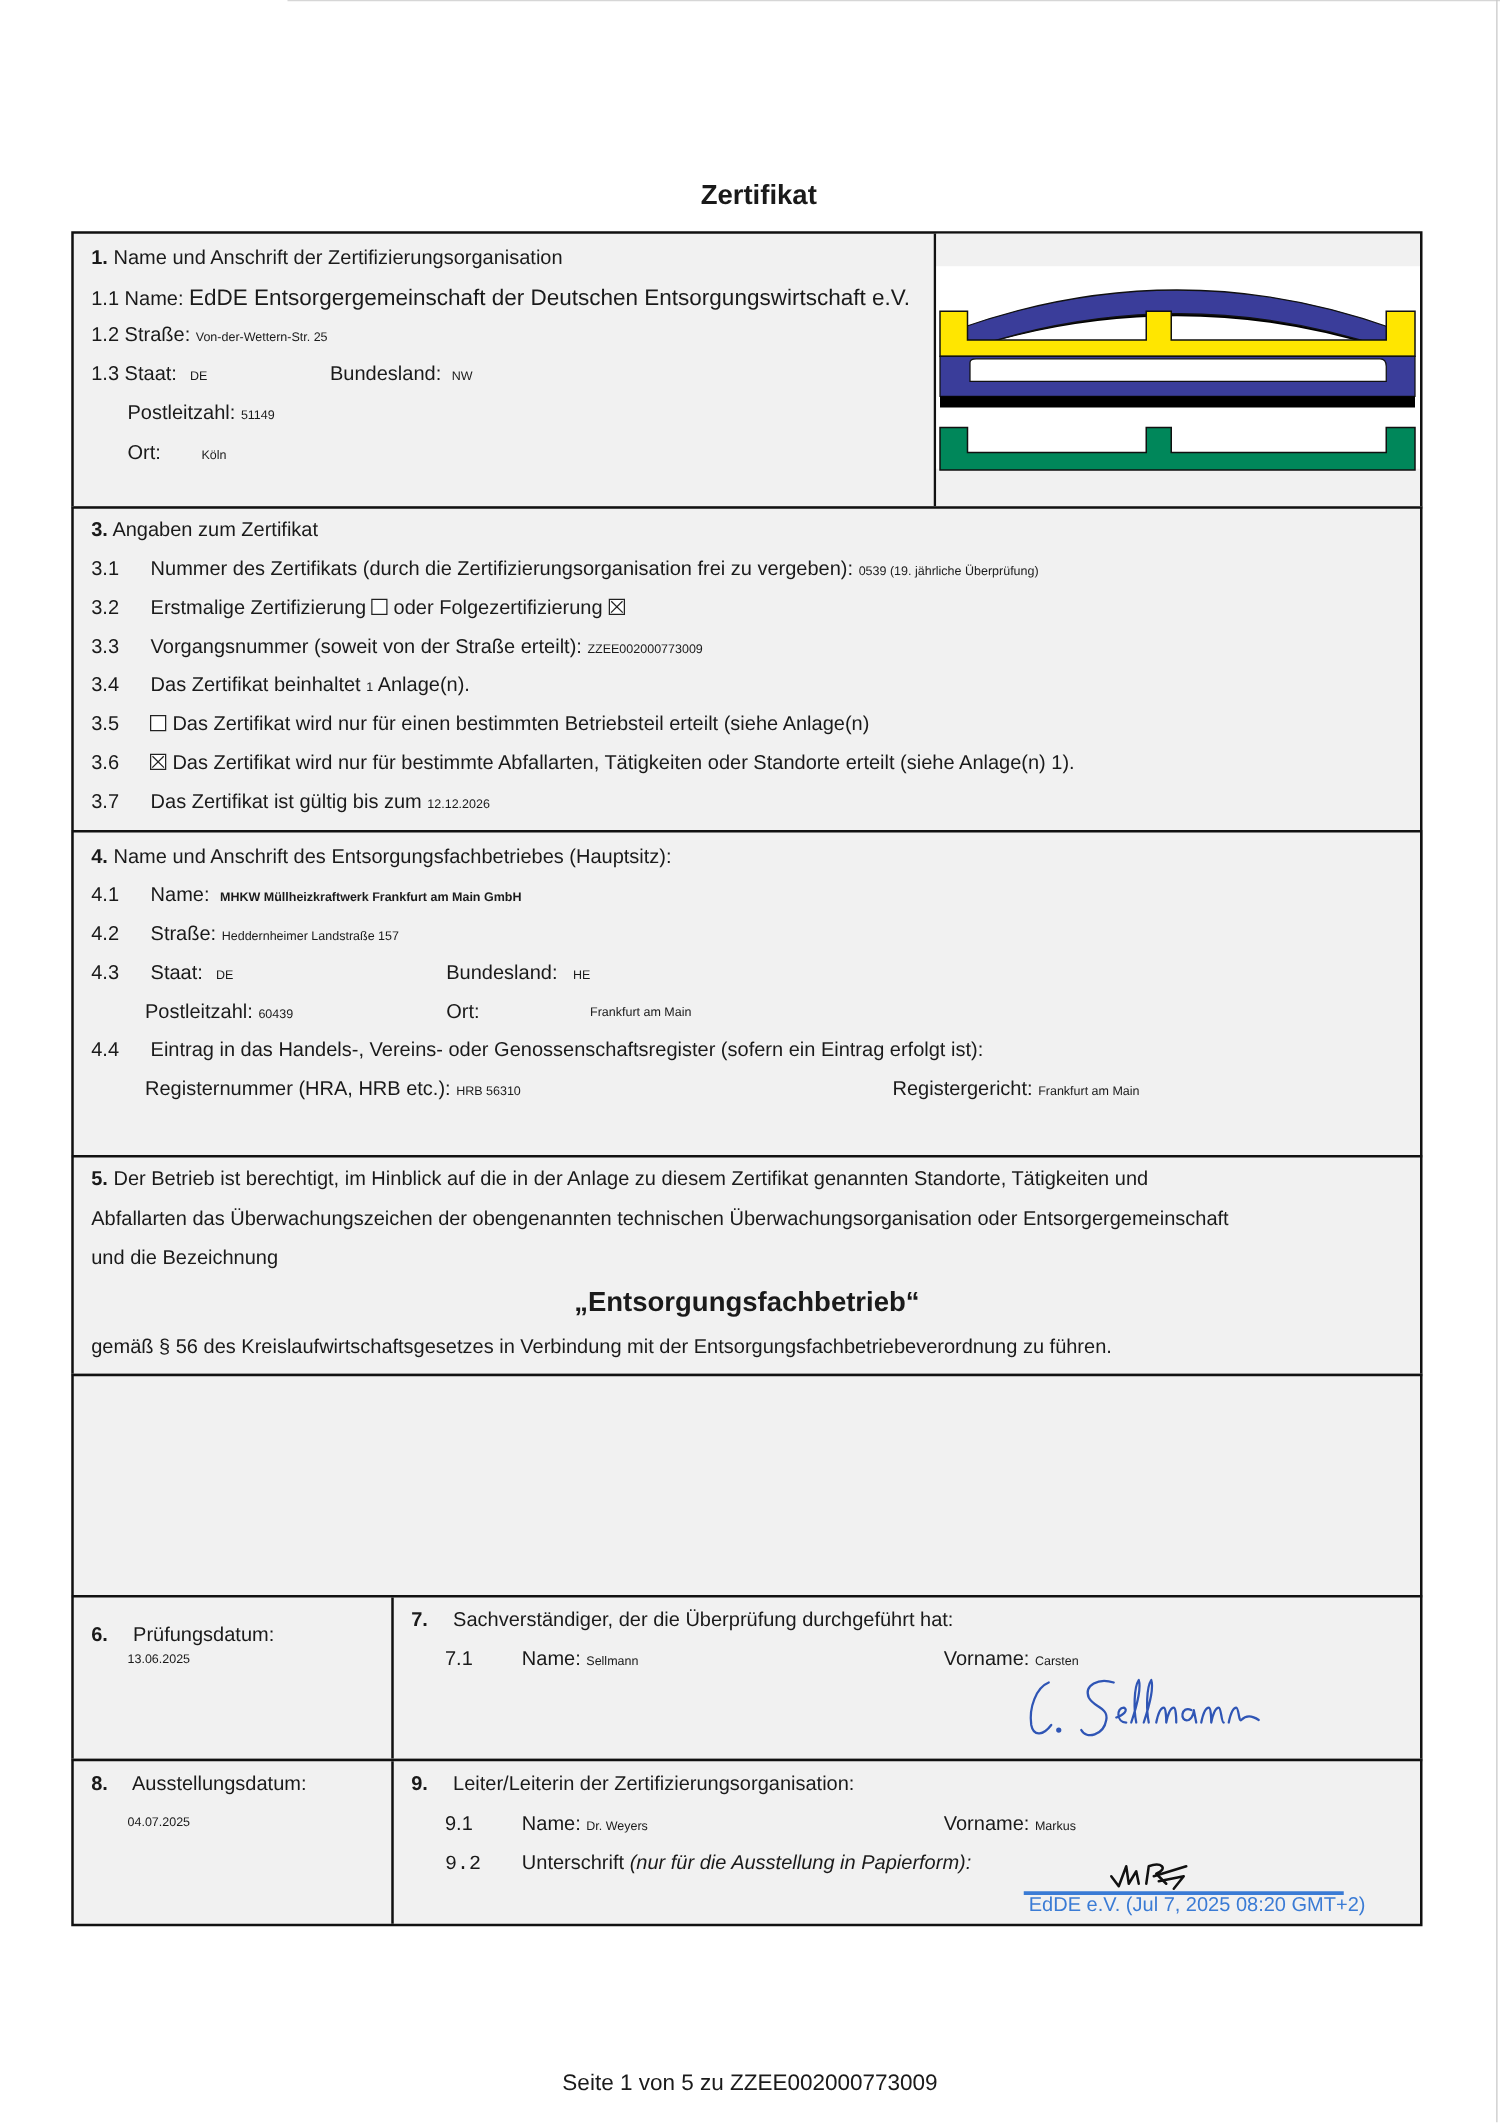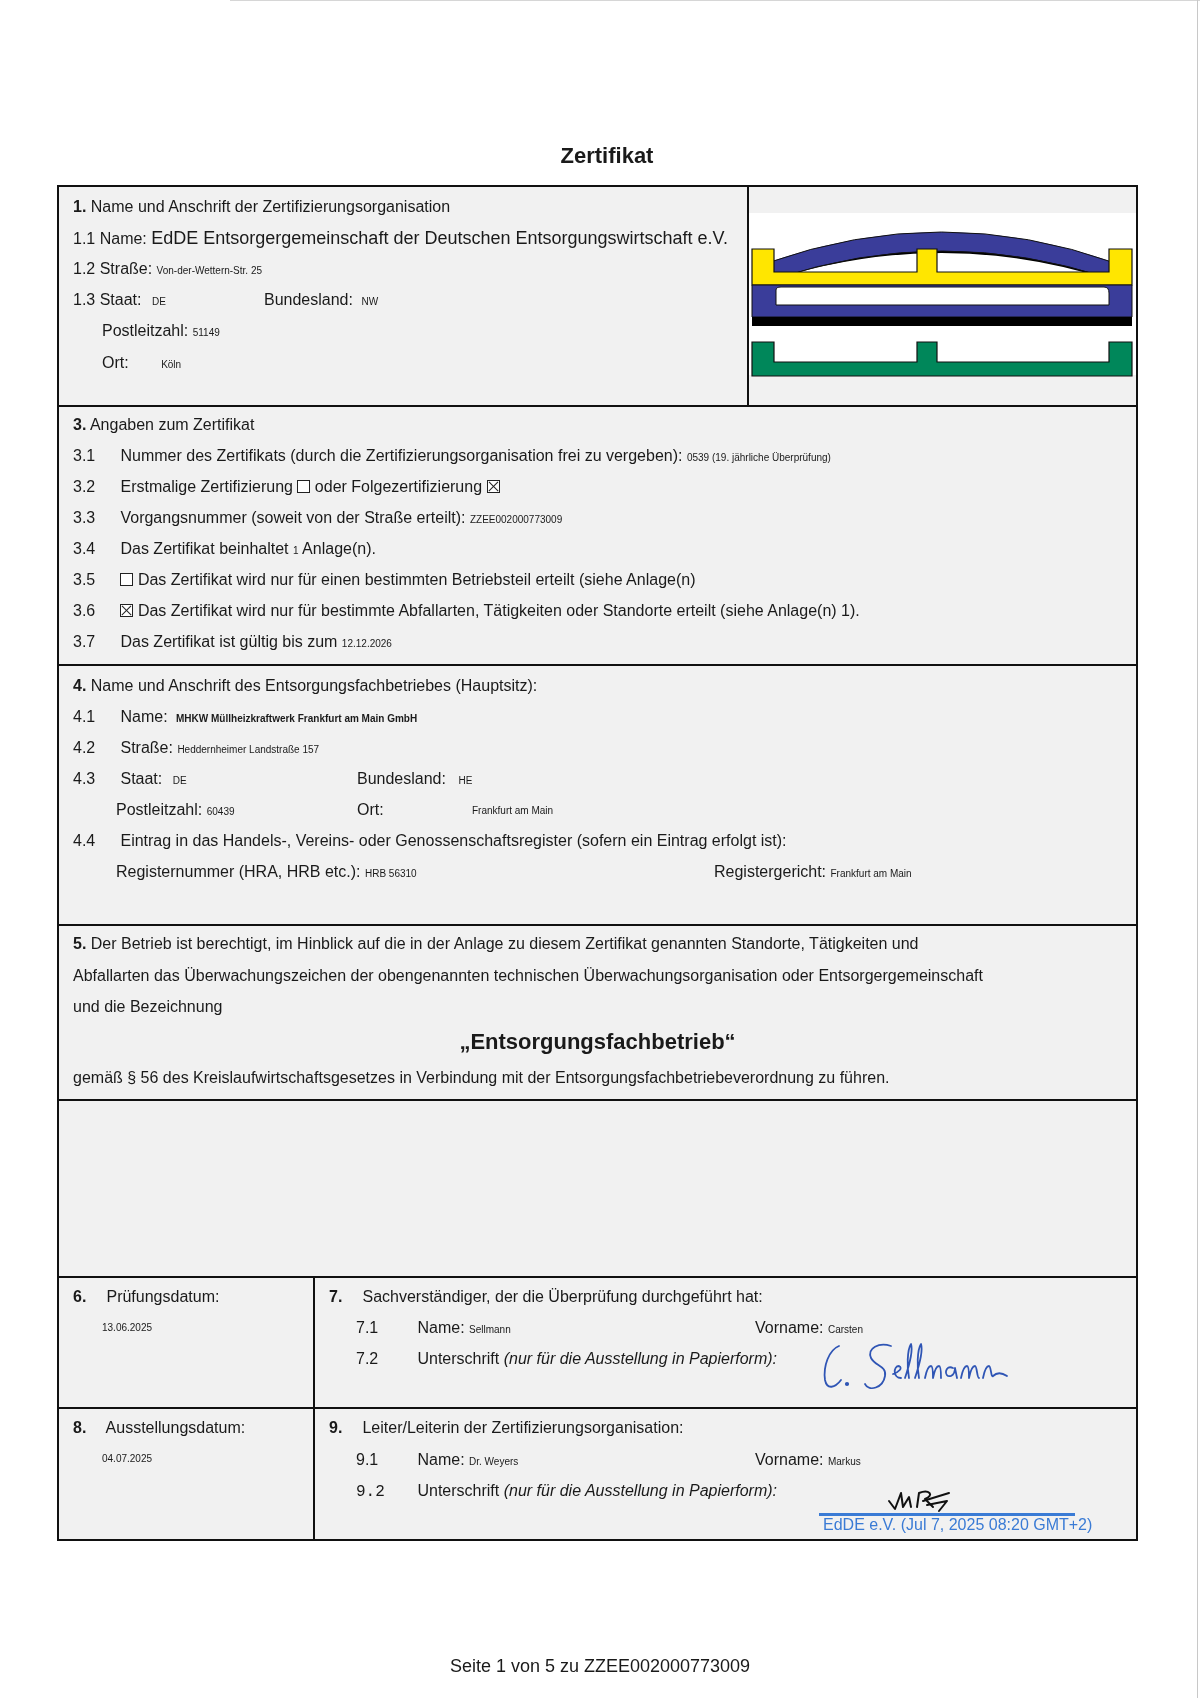--- a/index.html
+++ b/index.html
@@ -181,45 +181,40 @@
   </div>
   <div class="row" style="left:14px;top:40px;">Abfallarten das Überwachungszeichen der obengenannten technischen Überwachungsorganisation oder Entsorgergemeinschaft</div>
   <div class="row" style="left:14px;top:71px;">und die Bezeichnung</div>
   <div class="row b" style="left:0;width:1077px;top:103px;text-align:center;font-size:22px;line-height:26px;">„Entsorgungsfachbetrieb“</div>
   <div class="row" style="left:14px;top:142px;">gemäß § 56 des Kreislaufwirtschaftsgesetzes in Verbindung mit der Entsorgungsfachbetriebeverordnung zu führen.</div>
 </div>
 
 <div class="frame" style="top:1099px;height:179px;"></div>
 
 <div class="frame" style="top:1276px;height:133px;">
-  <div class="row" style="left:14px;top:9px;">
+  <div class="row" style="left:14px;top:21px;">
     <span class="b num" style="width:29px;">6.</span>
     <span>Prüfungsdatum:</span>
   </div>
   <div class="row val" style="left:43px;top:40px;">13.06.2025</div>
 
   <div class="vline" style="left:254px;top:0;height:129px;"></div>
 
   <div class="row" style="left:270px;top:9px;">
     <span class="b num" style="width:29px;">7.</span>
     <span>Sachverständiger, der die Überprüfung durchgeführt hat:</span>
   </div>
   <div class="row" style="left:297px;top:40px;">
     <span class="num" style="width:57px;">7.1</span>
     <span>Name:</span>
     <span class="val">Sellmann</span>
   </div>
   <div class="row" style="left:696px;top:40px;">
     <span>Vorname:</span>
     <span class="val">Carsten</span>
-  </div>
-  <div class="row" style="left:297px;top:71px;">
-    <span class="num" style="width:57px;">7.2</span>
-    <span>Unterschrift</span>
-    <span class="it">(nur für die Ausstellung in Papierform):</span>
   </div>
   <svg style="position:absolute;left:762px;top:58px;" width="215" height="62" viewBox="0 0 215 62">
     <g fill="none" stroke="#2f55b5" stroke-width="1.8" stroke-linecap="round" stroke-linejoin="round">
       <path d="M18 10 C8 14 2 30 4 44 C6 54 14 52 20 44"></path>
       <circle cx="26" cy="48" r="1.2" fill="#2f55b5"></circle>
       <path d="M70 10 C58 6 46 12 50 22 C54 30 66 30 64 40 C62 52 48 56 44 48"></path>
       <path d="M72 38 C78 36 82 32 78 30 C72 30 72 42 80 42"></path>
       <path d="M84 42 C88 30 92 14 90 8 C86 14 86 32 88 42"></path>
       <path d="M94 42 C98 30 102 14 100 8 C96 14 96 32 98 42"></path>
       <path d="M104 42 C106 32 108 30 110 30 C112 30 112 42 112 42 C114 32 116 30 118 30 C120 30 120 42 120 42"></path>

